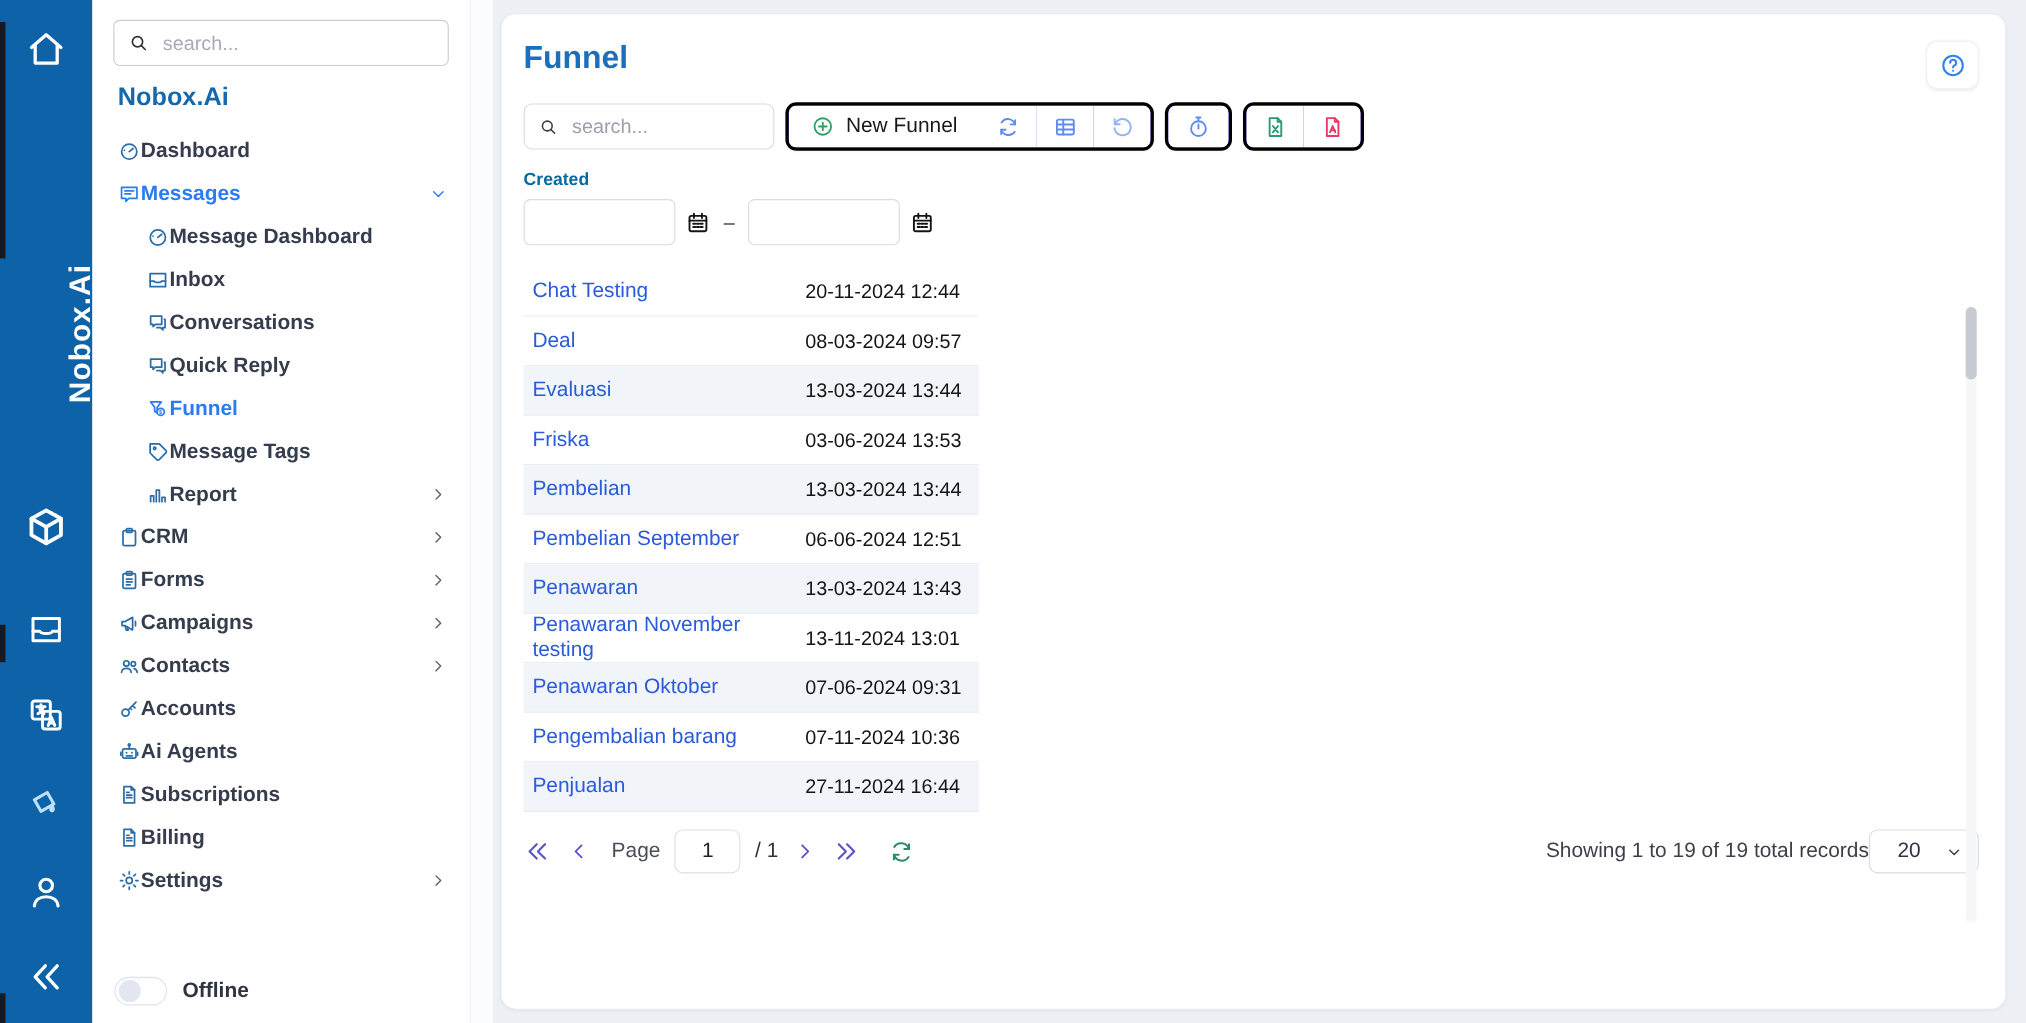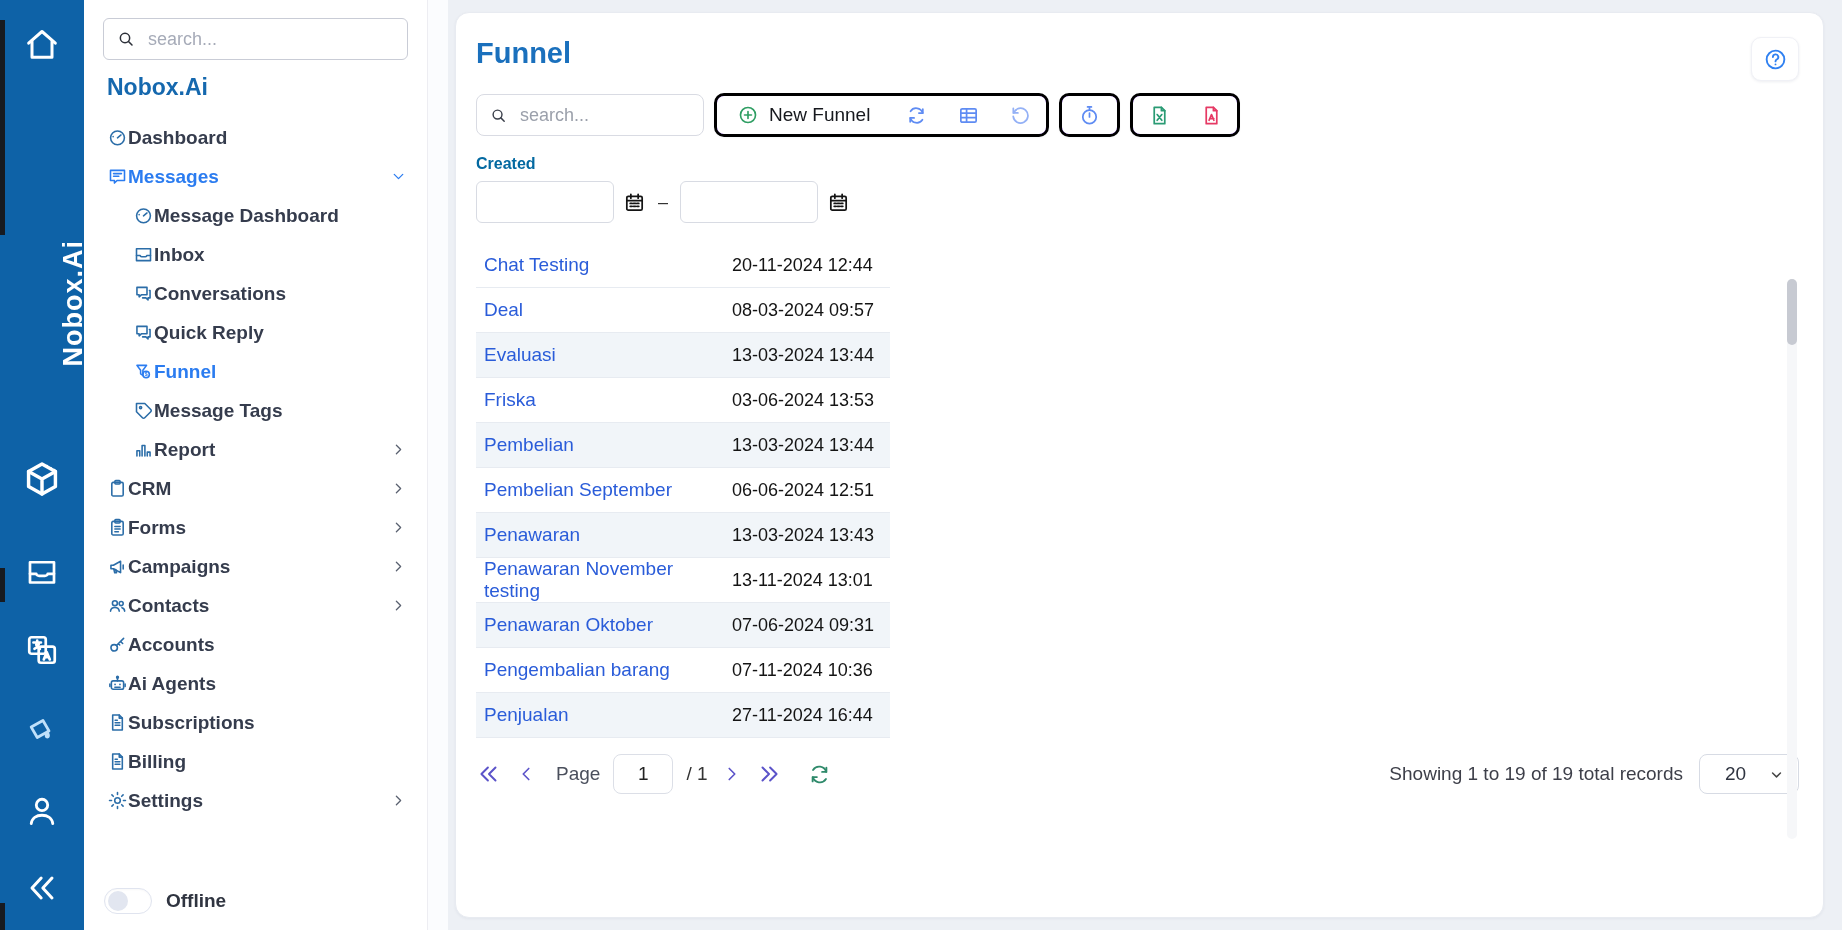--- a/index.html
+++ b/index.html
@@ -103,21 +103,21 @@
 
   .foot{margin-top:14px;display:flex;justify-content:space-between;align-items:flex-end;height:42px;}
   .pager{display:flex;align-items:center;gap:13px;}
   .pg-ic{width:26px;height:26px;color:var(--pager-indigo,#5b53c9);cursor:pointer;}
   .pg-ic.single{width:22px;height:22px;}
   .pg-label{font-size:19px;color:#4a4f5c;margin-left:6px;}
   .pg-input{width:60px;height:40px;border:1px solid #dcdfe7;border-radius:8px;text-align:center;
     font-size:19px;color:#222;outline:none;font-family:"Liberation Sans",sans-serif;}
   .pg-total{font-size:19px;color:#333;}
   .pg-refresh{width:25px;height:25px;color:var(--refresh-green,#2f8a6b);margin-left:12px;cursor:pointer;}
-  .foot-right{display:flex;align-items:center;gap:16px;}
+  .foot-right{display:flex;align-items:center;}
   .showing{font-size:19px;color:#3d3f49;}
   .size-select{width:100px;height:40px;border:1px solid #d7dbe4;border-radius:8px;background:#fff;
     display:flex;align-items:center;padding:0 12px 0 25px;cursor:pointer;}
   .size-select .val{font-size:19px;color:#2f3440;flex:1;}
   .size-select .ic{width:19px;height:19px;color:#444;}
 </style>
 </head>
 <body>
 
 <div class="screen">

